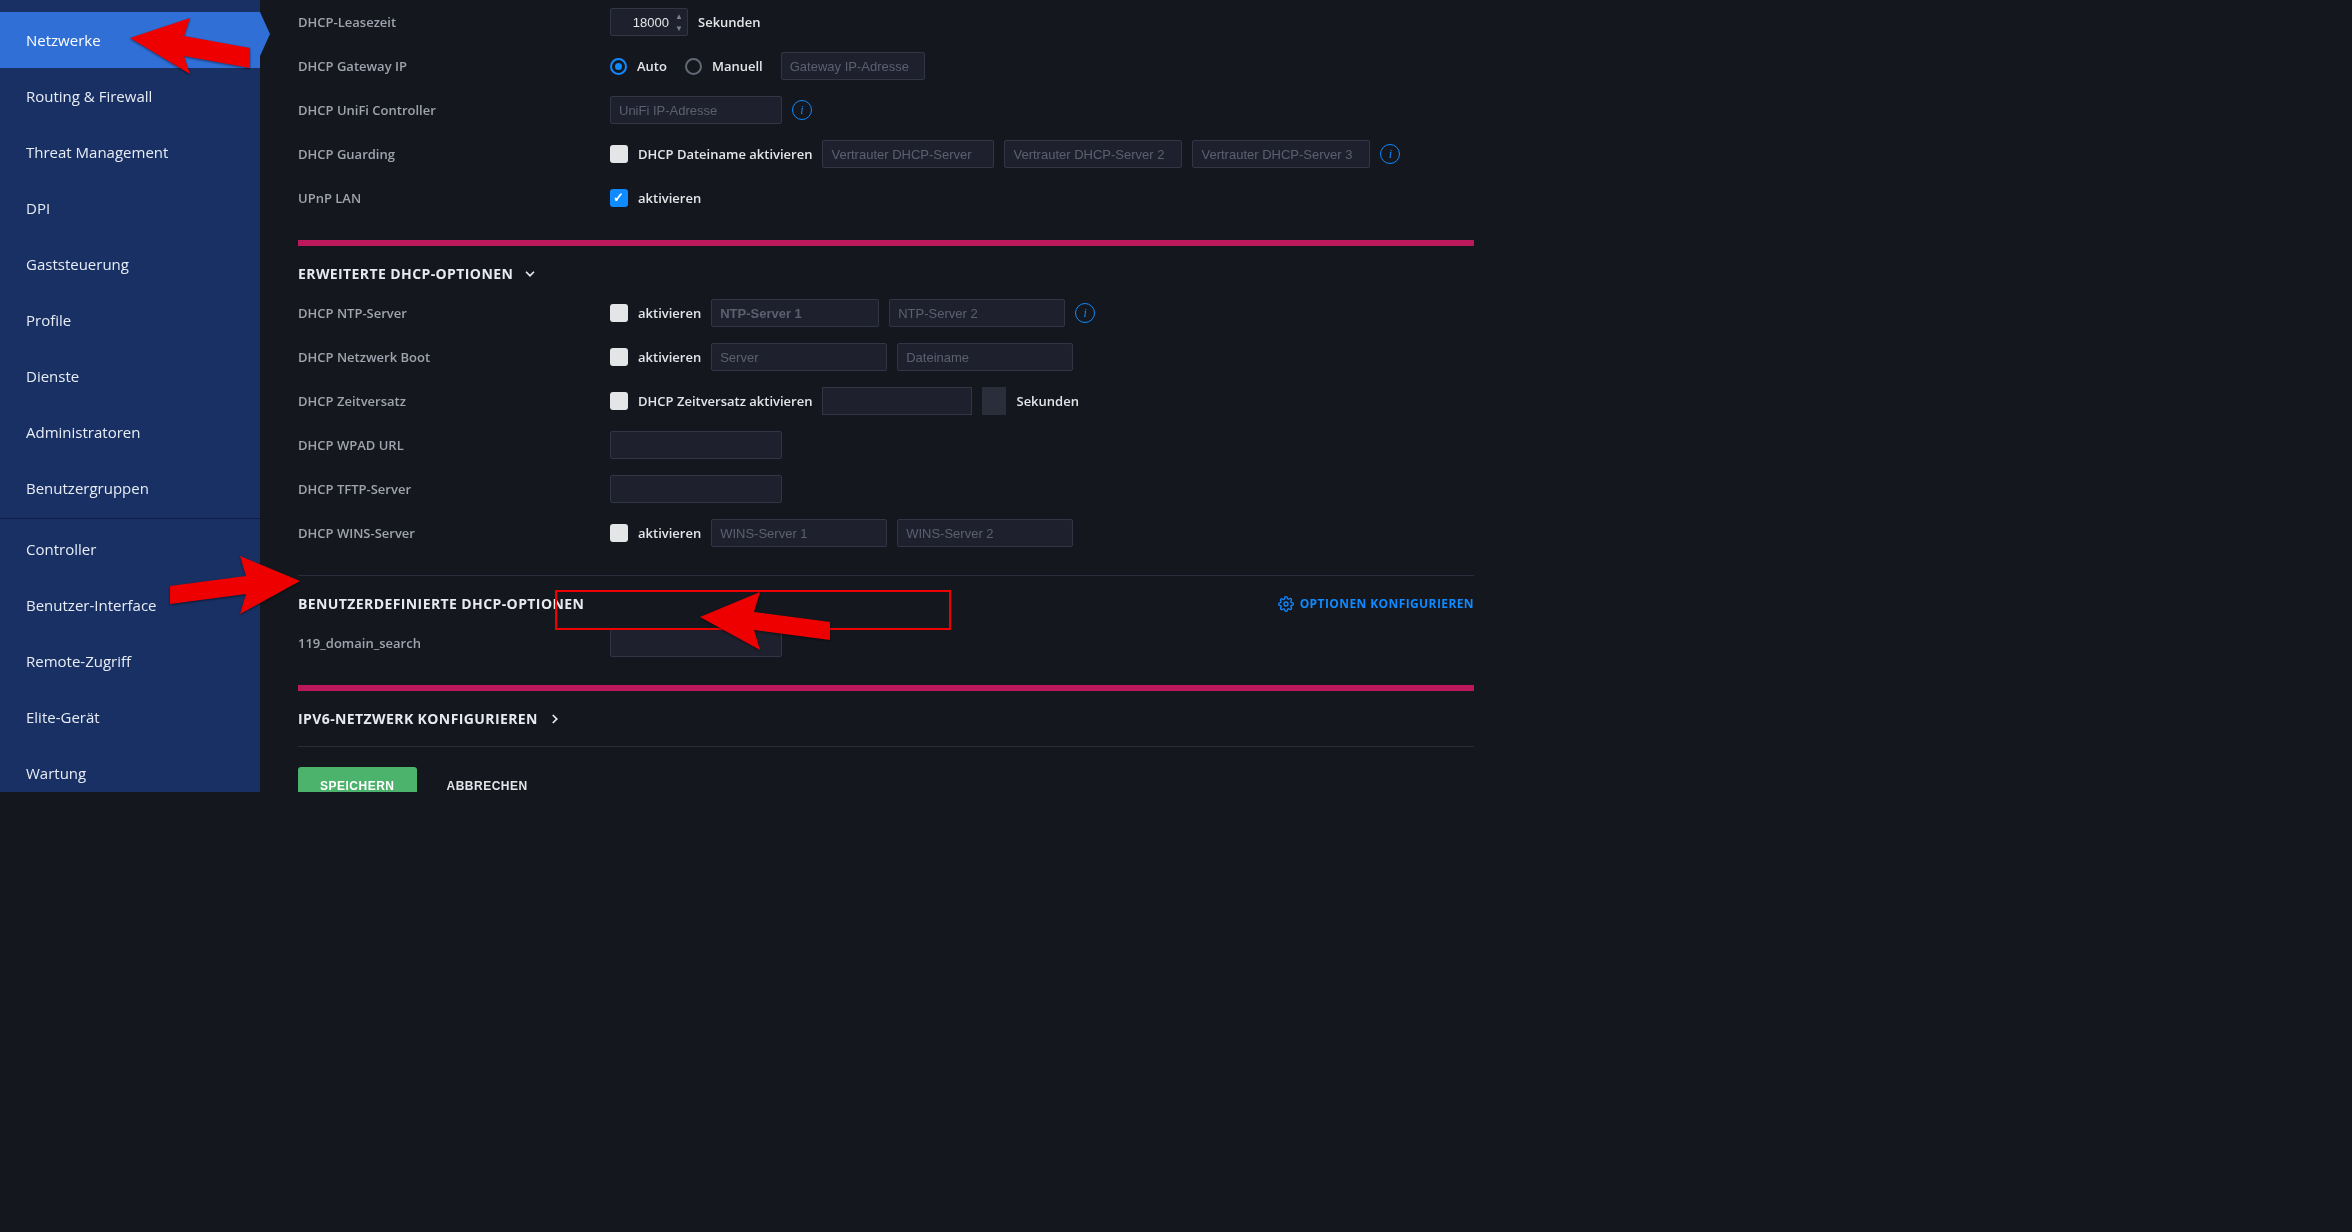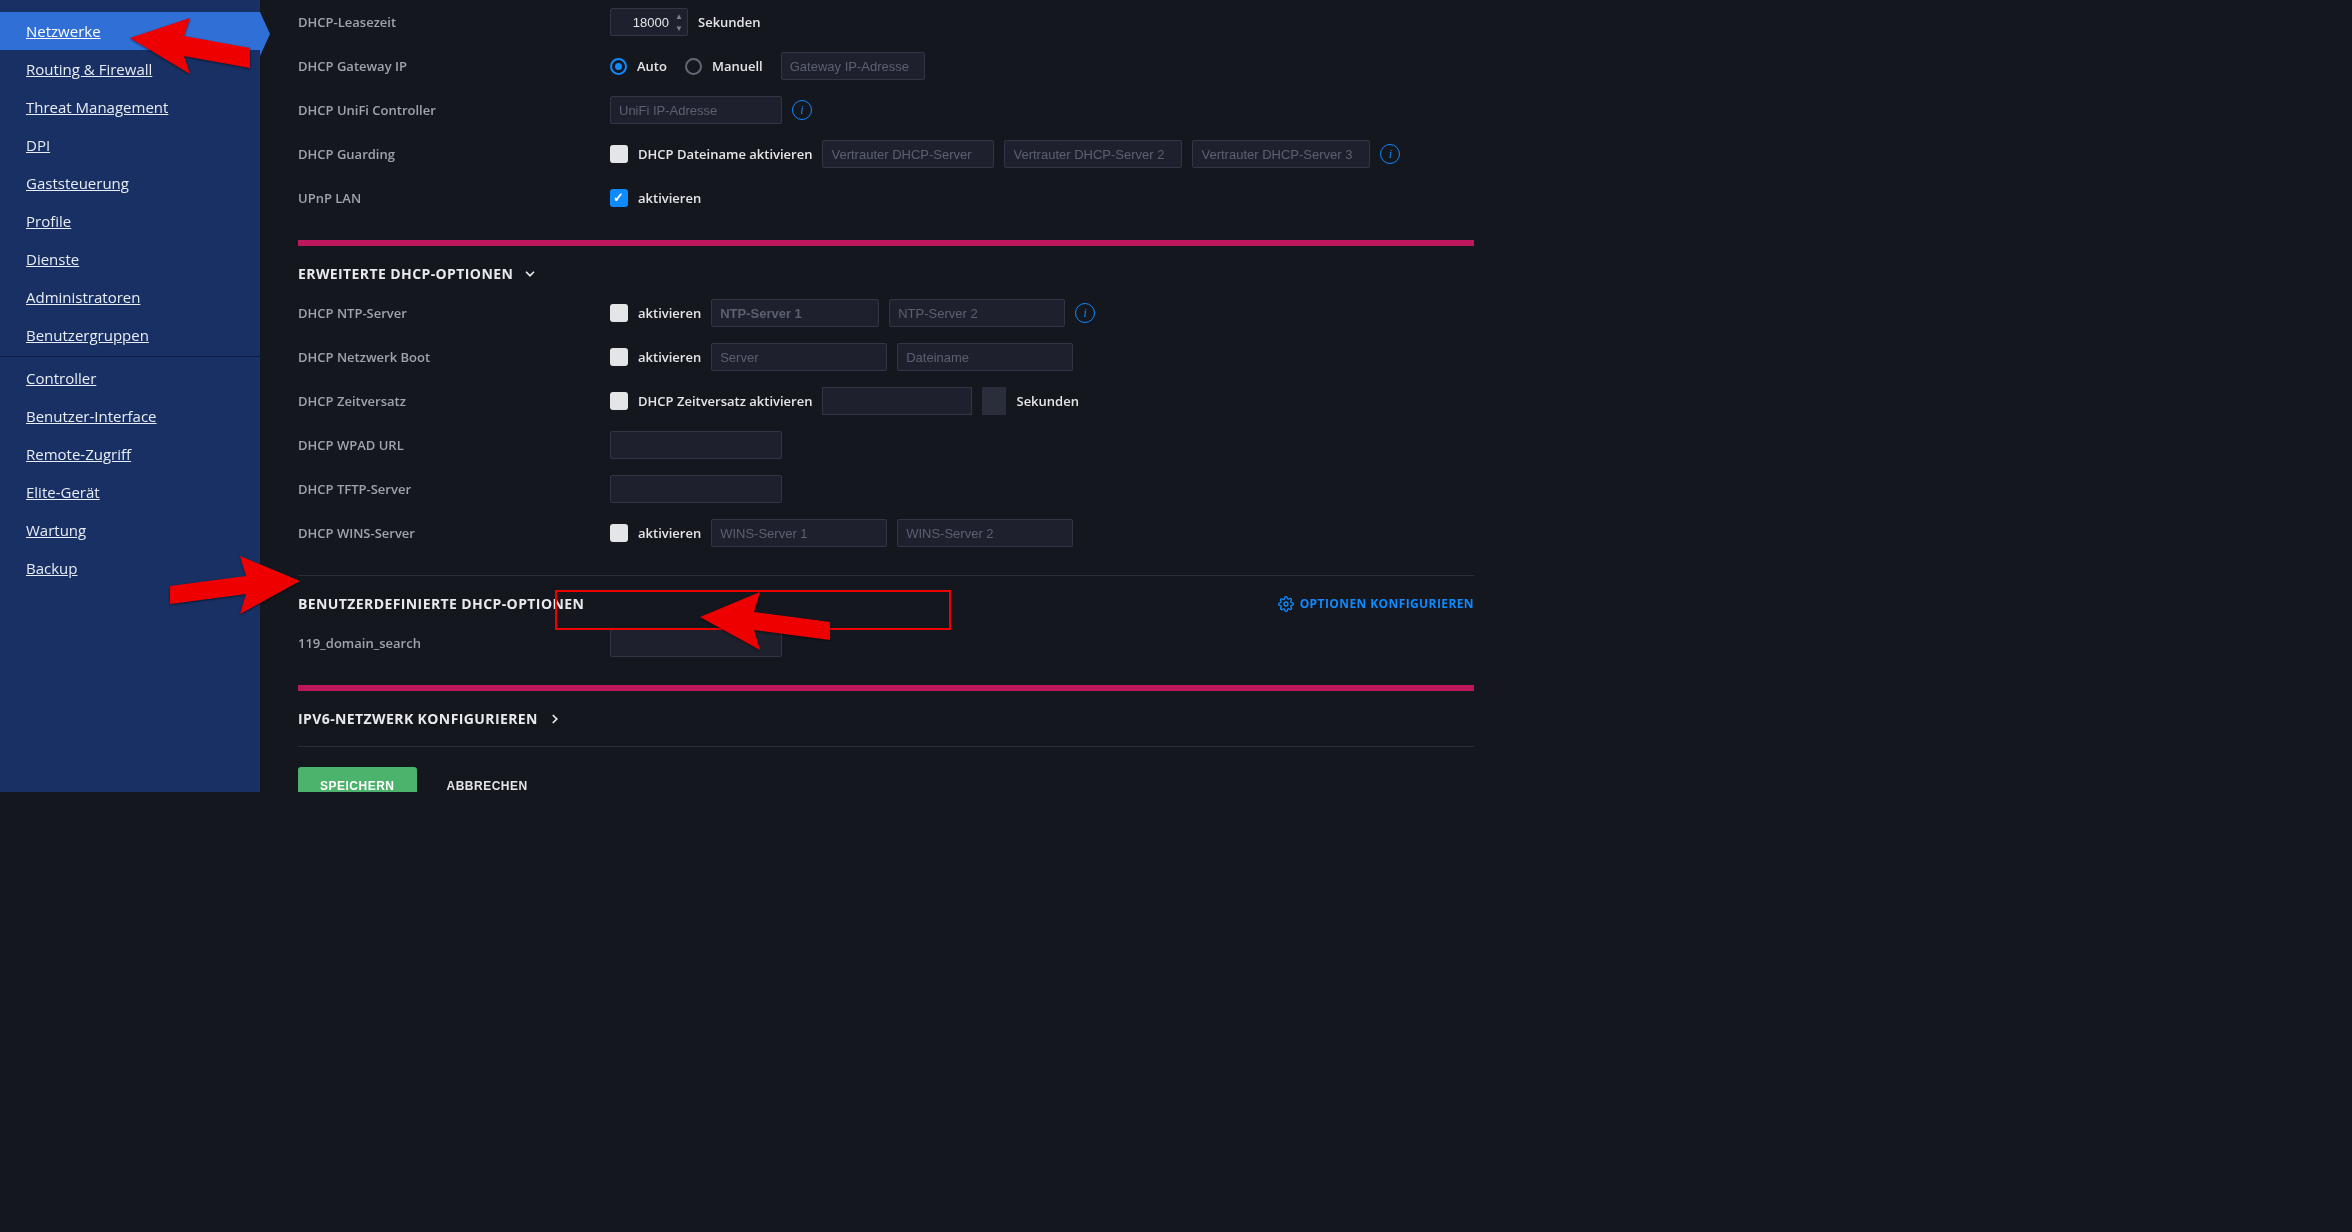--- a/index.html
+++ b/index.html
@@ -14,26 +14,25 @@
 }
 .wrap { display: flex; height: 100%; }
 .sidebar {
   width: 260px;
   background: #183063;
   display: flex;
   flex-direction: column;
   padding-top: 12px;
 }
 .side-item {
-  padding: 9px 26px;
+  padding: 18px 26px;
   color: #e8edf5;
   font-size: 15px;
   cursor: pointer;
   position: relative;
-  text-decoration: underline;
 }
 .side-item.active {
   background: #2f6fd6;
   color: #fff;
 }
 .side-item.active::after {
   content: "";
   position: absolute;
   right: -10px;
   top: 0;

